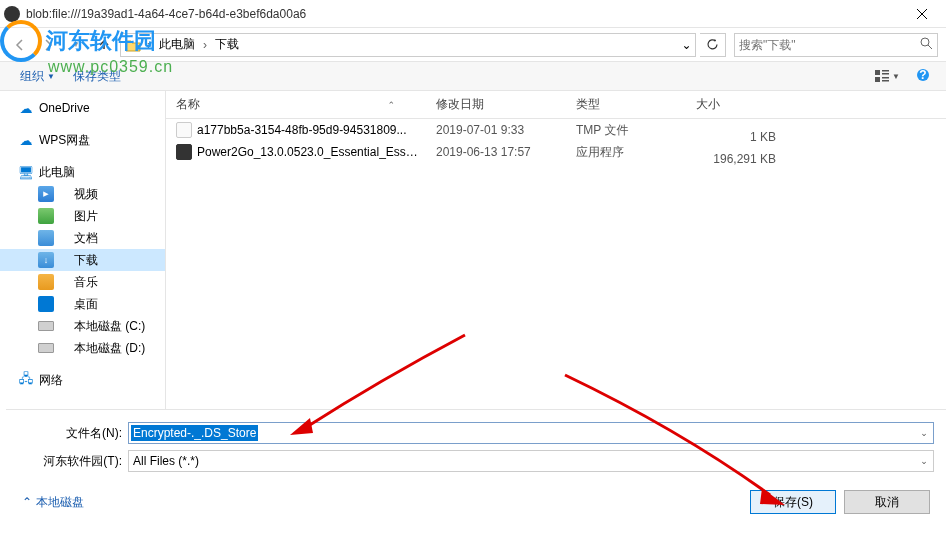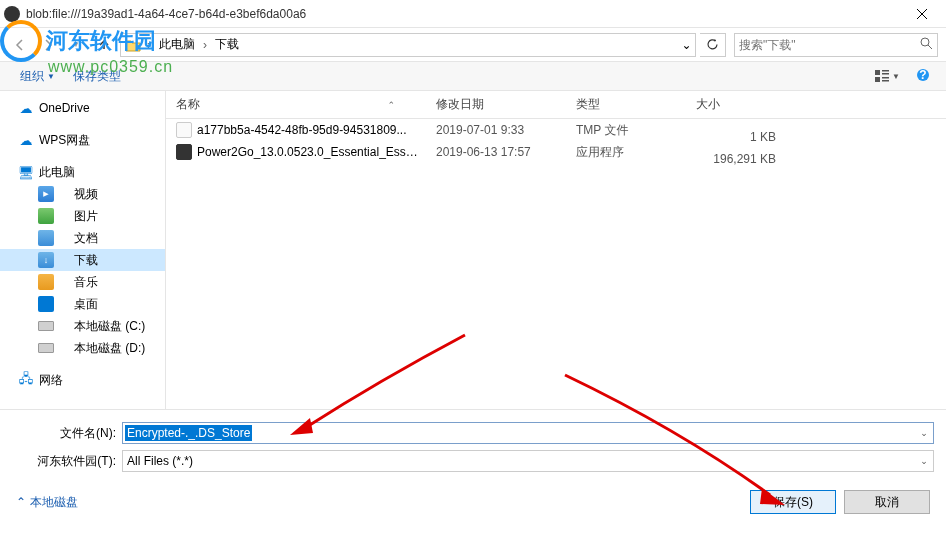--- a/index.html
+++ b/index.html
@@ -66,21 +66,21 @@
 .col-size { width: 100px; }
 .sort-arrow { color: #666; font-size: 9px; margin-left: auto; margin-right: 20px; }
 .frow { height: 22px; display: flex; align-items: center; cursor: pointer; }
 .frow .ficon { width: 16px; height: 16px; margin: 0 5px 0 10px; border: 1px solid #ccc; border-radius: 2px; background: #fafafa; }
 .frow .ficon.exe { background: #333; border-color: #333; }
 .frow .fname { width: 229px; padding-right: 8px; white-space: nowrap; overflow: hidden; text-overflow: ellipsis; }
 .frow .fdate { width: 140px; padding: 0 10px; color: #555; }
 .frow .ftype { width: 120px; padding: 0 10px; color: #555; }
 .frow .fsize { width: 100px; padding: 0 10px; text-align: right; color: #555; margin-top: 13px; }
 
-.bottom { border-top: 1px solid #e5e5e5; padding: 6px 12px 10px; }
+.bottom { border-top: 1px solid #e5e5e5; padding: 6px 12px 10px; margin-left: 6px; }
 .field-row { display: flex; align-items: center; margin-top: 6px; }
 .field-row label { width: 110px; text-align: right; padding-right: 6px; }
 .field-row .combo { flex: 1; height: 22px; border: 1px solid #7a9fcb; display: flex; align-items: center; background: #fff; position: relative; }
 .field-row .combo.plain { border-color: #ccc; }
 .combo .selected-text { background: #0078d4; color: #fff; padding: 1px 2px; margin: 0 2px; }
 .combo .cdrop { width: 18px; text-align: center; color: #555; cursor: pointer; font-size: 9px; }
 
 .footer { display: flex; align-items: center; margin-top: 18px; padding: 0 4px; }
 .footer .hide { display: flex; align-items: center; gap: 4px; color: #1a5daf; cursor: pointer; }
 .footer .btns { margin-left: auto; display: flex; gap: 8px; }
@@ -253,21 +253,21 @@
           <span>名称</span>
           <span class="sort-arrow">⌃</span>
         </div>
       <div class="col-date">修改日期</div>
       <div class="col-type">类型</div>
       <div class="col-size">大小</div>
     </div>
     <div id="file-rows">
         <div class="frow">
           <span class="ficon "></span>
-    <span class="fname">a177bb5a-4542-48fb-95d9-94531809...</span>
+    <span class="fname">a177bb5a-3154-48fb-95d9-94531809...</span>
     <span class="fdate">2019-07-01 9:33</span>
     <span class="ftype">TMP 文件</span>
     <span class="fsize">1 KB</span>
         </div>
         <div class="frow">
           <span class="ficon exe"></span>
     <span class="fname">Power2Go_13.0.0523.0_Essential_Esse...</span>
     <span class="fdate">2019-06-13 17:57</span>
     <span class="ftype">应用程序</span>
     <span class="fsize">196,291 KB</span>

